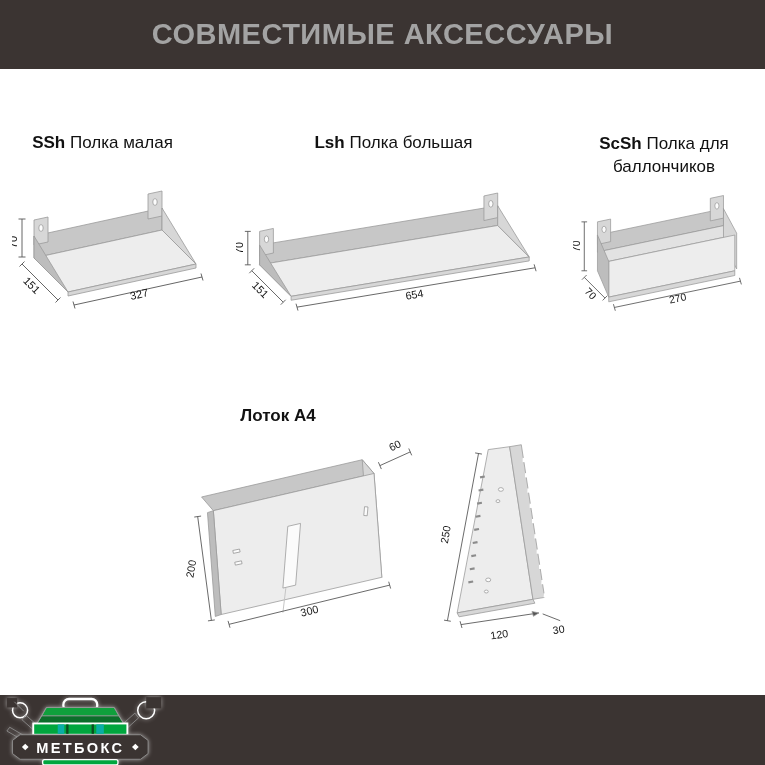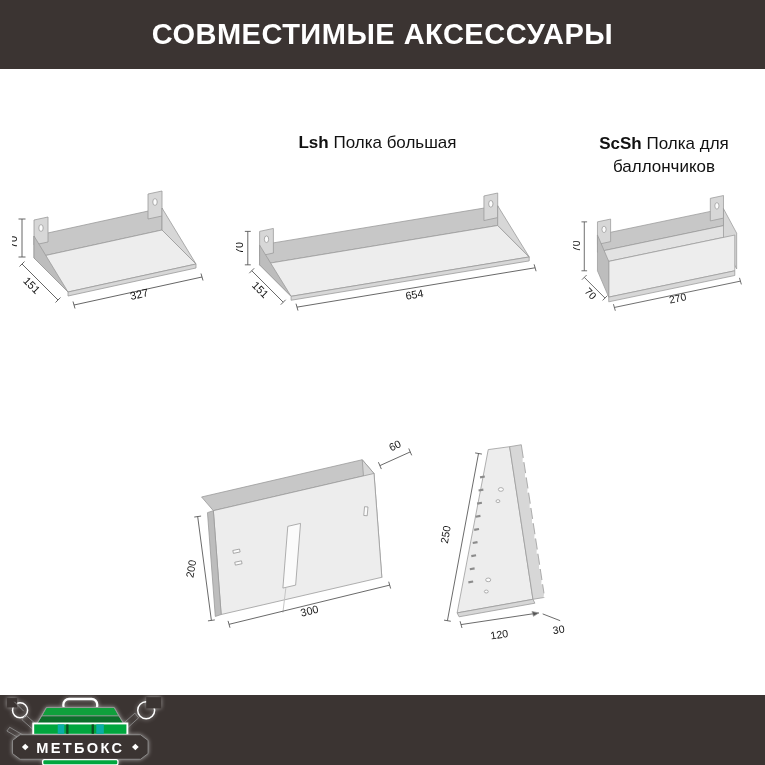--- a/index.html
+++ b/index.html
@@ -1,20 +1,20 @@
 <!DOCTYPE html>
 <html><head>
 <meta charset="utf-8">
 <style>
   html,body{margin:0;padding:0;background:#fff;}
   #page{position:relative;width:765px;height:765px;background:#ffffff;overflow:hidden;
         font-family:"Liberation Sans",sans-serif;}
   .bar{position:absolute;left:0;width:765px;background:#3b3432;}
   #topbar{top:0;height:69px;display:flex;align-items:center;justify-content:center;}
-  #title{color:#ffffff;font-size:29px;font-weight:800;letter-spacing:.5px;}
+  #title{color:#a3a3a3;font-size:29px;font-weight:800;letter-spacing:.5px;}
   #botbar{top:695px;height:70px;}
   .plabel{position:absolute;font-size:17px;color:#111;text-align:center;line-height:23px;}
   .plabel b{font-weight:700;}
   .draw{position:absolute;}
   .draw polygon,.draw path{stroke:#9a9a9a;stroke-width:.8;stroke-linejoin:round;}
   .f1{fill:#ededed;}
   .f2{fill:#d7d7d7;}
   .f3{fill:#c7c7c7;}
   .f3d{fill:#bdbdbd;}
   .f4{fill:#e2e2e2;}
@@ -25,21 +25,25 @@
 </style>
 </head>
 <body>
 
 <div id="page">
 
   <div id="topbar" class="bar">
     <div id="title">СОВМЕСТИМЫЕ АКСЕССУАРЫ</div>
   </div>
 
-  <div class="plabel" style="left:280px;top:131px;width:195px">
+  <div class="plabel" style="left:10px;top:131px;width:185px">
+    <b>SSh</b>
+    <span>Полка малая</span>
+  </div>
+  <div class="plabel" style="left:296px;top:131px;width:195px">
     <b>Lsh</b>
     <span>Полка большая</span>
   </div>
   <div class="plabel" style="left:584px;top:132px;width:160px">
     <b>ScSh</b>
     <span>Полка для баллончиков</span>
   </div>
 
   <svg class="draw" style="left:12px;top:188px" width="225" height="135" viewBox="0 0 225 135">
     <polygon class="f3" points="22,48 150,20 150,42 22,70"></polygon>
@@ -125,20 +129,24 @@
       <text class="dimtxt" x="4" y="115" text-anchor="middle" transform="rotate(45 4 115)">70</text>
     </g>
     <g>
       <line class="dim" x1="32" y1="127" x2="166" y2="99"></line>
       <line class="dim" x1="31" y1="123.5" x2="33" y2="130.5"></line>
       <line class="dim" x1="165" y1="95.5" x2="167" y2="102.5"></line>
       <text class="dimtxt" x="100" y="121" text-anchor="middle" transform="rotate(-12 100 121)">270</text>
     </g>
   </svg>
 
+  <div class="plabel" style="left:193px;top:404px;width:170px">
+    <b>Лоток А4</b>
+    <span></span>
+  </div>
 
   <svg class="draw" style="left:182px;top:438px" width="240" height="211" viewBox="0 -10 245 215">
     <polygon class="f3" points="20,50 184,12 196,26 32,64"></polygon>
     <polygon class="f2" points="184,12 196,26 204,132 192,118"></polygon>
     <polygon class="f1" points="32,64 196,26 204,132 40,170"></polygon>
     <polygon class="f3d" points="26,66 32,64 40,170 34,172"></polygon>
     <polygon points="108,80 121,77 116,140 103,143" fill="#fbfbfb" stroke="#a8a8a8" stroke-width="0.8"></polygon>
     <line x1="106" y1="143" x2="103" y2="168" stroke="#c4c4c4" stroke-width="1"></line>
     <rect class="hole" x="52" y="104" width="7" height="3" transform="rotate(-12 55 105)"></rect>
     <rect class="hole" x="54" y="116" width="7" height="3" transform="rotate(-12 57 117)"></rect>

